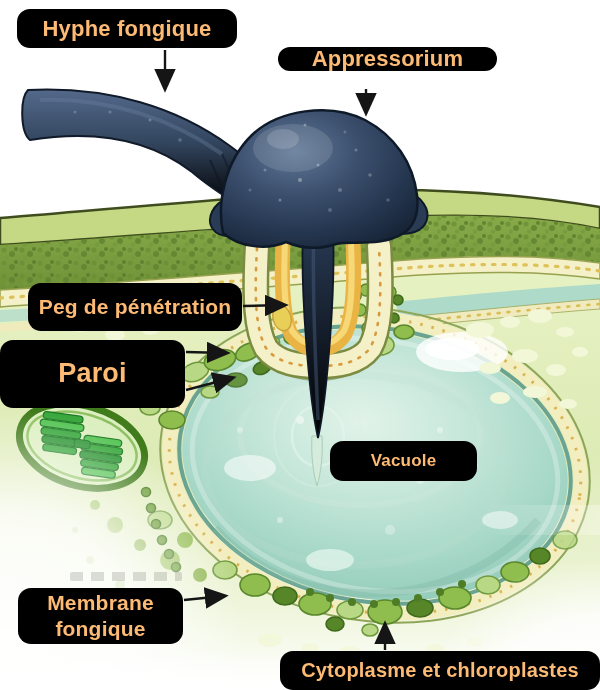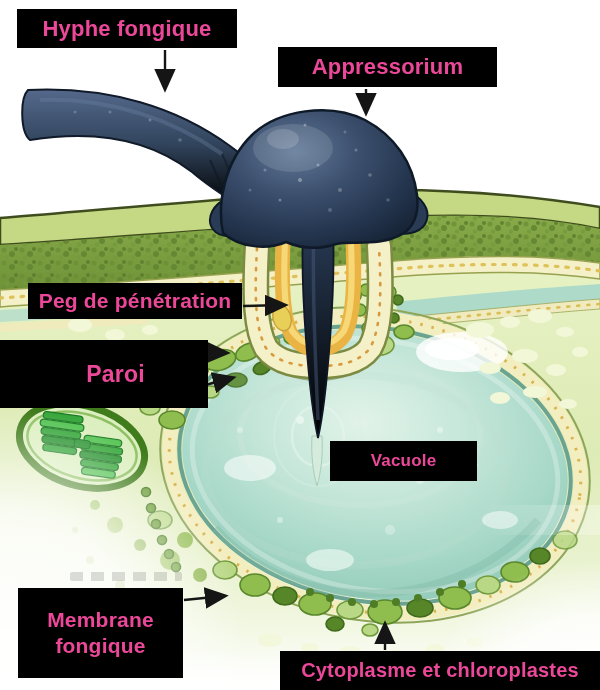--- a/index.html
+++ b/index.html
@@ -1,28 +1,28 @@
 <!DOCTYPE html>
 <html><head>
 <meta charset="utf-8">
 <style>
   html,body{margin:0;padding:0;background:#fff;}
   #stage{position:relative;width:600px;height:690px;overflow:hidden;background:#fff;
          font-family:"Liberation Sans",sans-serif;}
   #art{position:absolute;left:0;top:0;}
-  .lbl{position:absolute;background:#000;color:#ec4899;font-weight:700;
+  .lbl{position:absolute;background:#000;color:#fdba74;font-weight:700;
        display:flex;flex-direction:column;align-items:center;justify-content:center;
-       text-align:center;line-height:1.25;z-index:3;letter-spacing:.2px;}
+       text-align:center;line-height:1.25;z-index:3;letter-spacing:.2px;border-radius:13px;}
   .lbl span{display:block;}
   #lbl-hypha{left:17px;top:9px;width:220px;height:39px;font-size:22px;}
-  #lbl-appr{left:278px;top:47px;width:219px;height:40px;font-size:22px;}
-  #lbl-peg{left:28px;top:283px;width:214px;height:36px;font-size:21px;}
-  #lbl-paroi{left:0px;top:340px;width:185px;height:68px;font-size:23px;padding-left:23px;}
+  #lbl-appr{left:278px;top:47px;width:219px;height:24px;font-size:22px;}
+  #lbl-peg{left:28px;top:283px;width:214px;height:48px;font-size:21px;}
+  #lbl-paroi{left:0px;top:340px;width:185px;height:68px;font-size:27px;}
   #lbl-vac{left:330px;top:441px;width:147px;height:40px;font-size:17px;}
-  #lbl-mem{left:18px;top:588px;width:165px;height:90px;font-size:21px;align-items:center;}
+  #lbl-mem{left:18px;top:588px;width:165px;height:56px;font-size:21px;align-items:center;}
   #lbl-cyto{left:280px;top:651px;width:320px;height:39px;font-size:20px;}
   .ghost{position:absolute;left:70px;top:572px;width:112px;height:9px;z-index:2;opacity:.45;
          background:repeating-linear-gradient(90deg,rgba(115,120,110,.55) 0 13px,transparent 13px 21px);
          border-radius:2px;}
 </style>
 </head>
 <body>
 
 <div id="stage">
 

